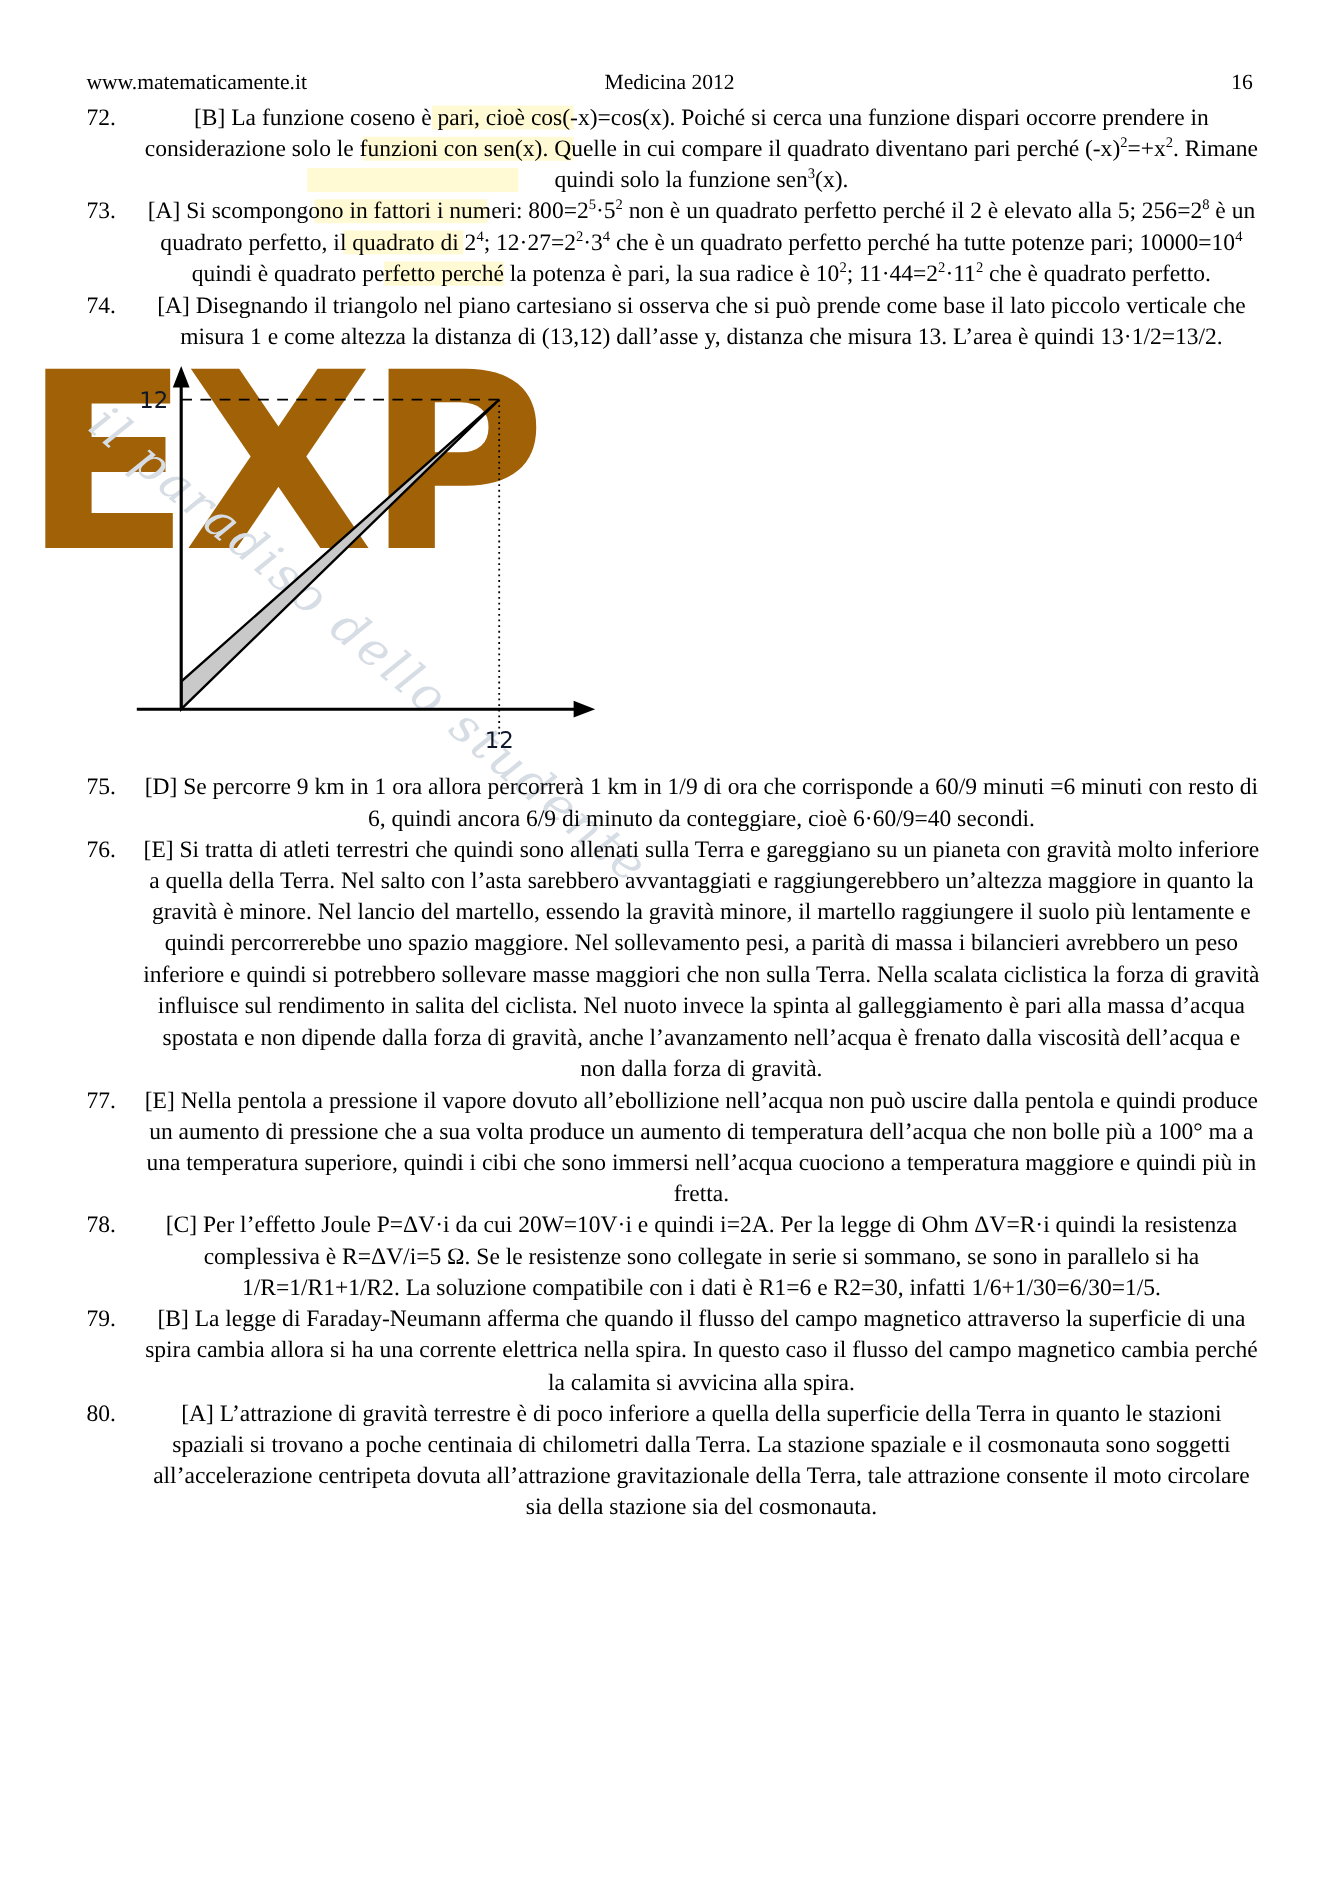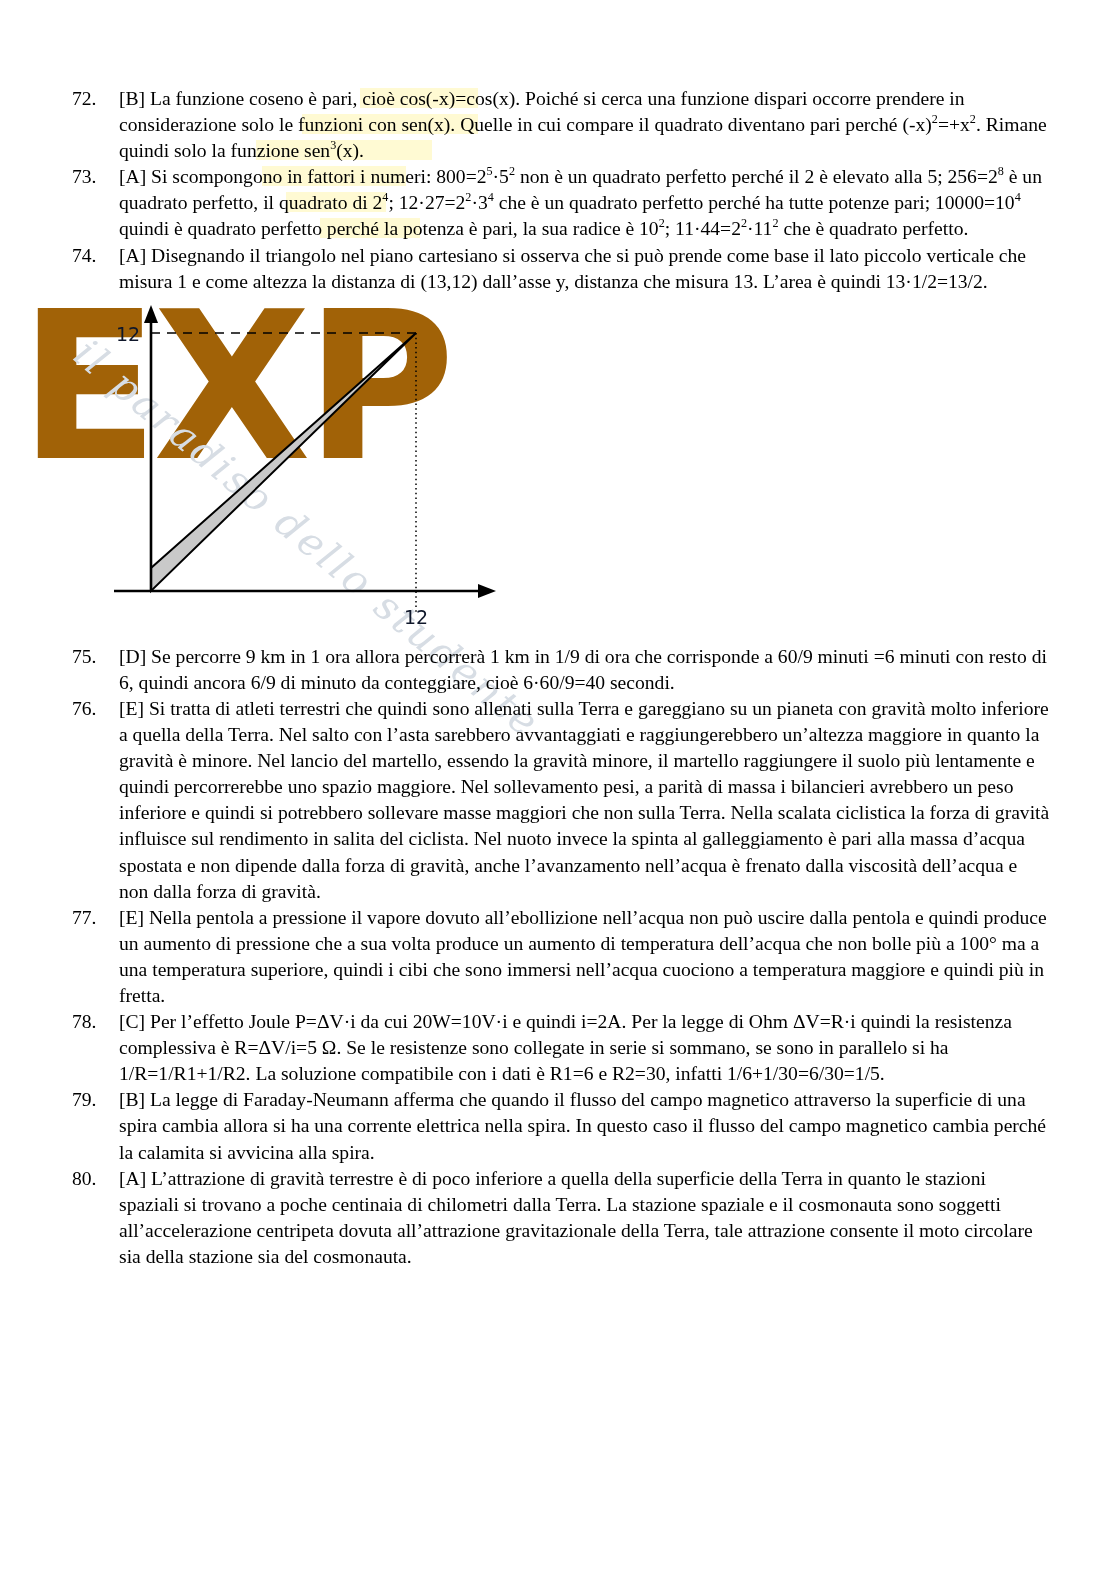--- a/index.html
+++ b/index.html
@@ -94,21 +94,21 @@
   }
   .item .num {
     flex: 0 0 auto;
     width: 47px;
     text-align: right;
     padding-right: 26px;
     box-sizing: border-box;
   }
   .item .body {
     flex: 1 1 auto;
-    text-align: left;
+    text-align: center;
   }
   sup { font-size: 0.62em; vertical-align: super; line-height: 0; }
 
   
   .figure {
     position: relative;
     width: 430px;
     height: 335px;
     margin: 8px 0 6px 24px;
   }
@@ -133,20 +133,25 @@
     <div class="wm-script">il paradiso dello studente</div>
 
     <div class="wm-yellow" style="left:360px; top:88px; width:118px; height:20px;"></div>
     <div class="wm-yellow" style="left:302px; top:114px; width:176px; height:20px;"></div>
     <div class="wm-yellow" style="left:256px; top:140px; width:176px; height:20px;"></div>
     <div class="wm-yellow" style="left:262px; top:166px; width:144px; height:20px;"></div>
     <div class="wm-yellow" style="left:286px; top:192px; width:100px; height:20px;"></div>
     <div class="wm-yellow" style="left:320px; top:218px; width:100px; height:20px;"></div>
   </div>
 
+  <div class="header">
+    <span class="h-left">www.matematicamente.it</span>
+    <span class="h-center">Medicina 2012</span>
+    <span class="h-right">16</span>
+  </div>
 
   <div class="content">
 
     <div class="item">
       <span class="num">72.</span>
       <span class="body"><span>[B]</span>
         La funzione coseno è pari, cioè cos(-x)=cos(x). Poiché si cerca una funzione dispari occorre prendere in
         considerazione solo le funzioni con sen(x). Quelle in cui compare il quadrato diventano pari perché (-x)<sup>2</sup>=+x<sup>2</sup>.
         Rimane quindi solo la funzione sen<sup>3</sup>(x).</span>
     </div>

